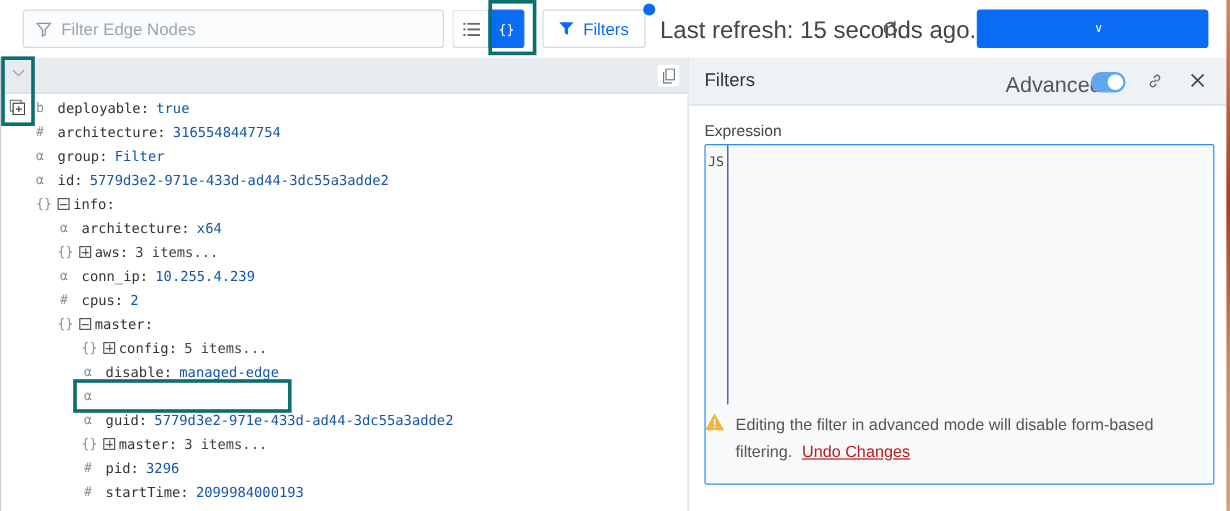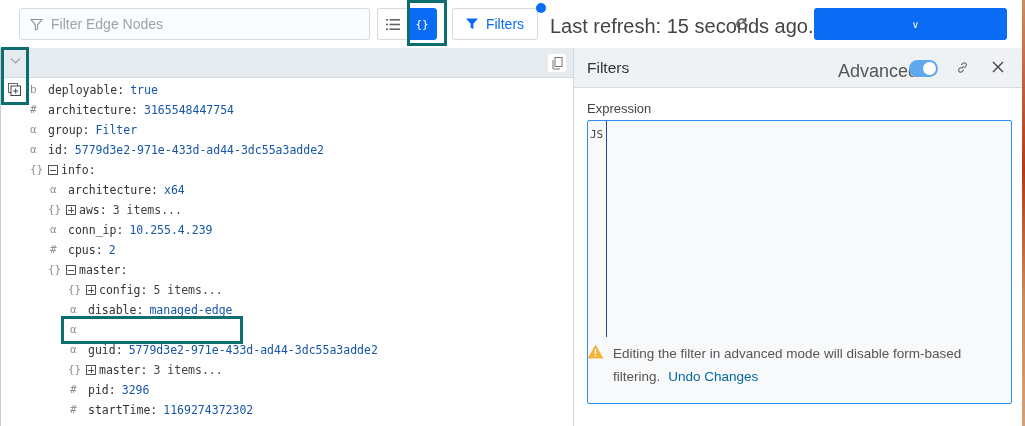--- a/index.html
+++ b/index.html
@@ -58,21 +58,21 @@
 
   .expr-label { position: absolute; left: 13px; top: 53px; font-size: 13px; color: #444; }
   .editor { position: absolute; left: 13px; top: 72px; width: 425px; height: 284px; border: 1px solid #2c8ef5; border-radius: 2px; background: #f7f9fb; }
   .gutter { position: absolute; left: 0; top: 0; width: 19px; height: 216px; border-right: 1px solid #2a3fa8; font-family: "DejaVu Sans Mono", monospace; font-size: 11px; color: #444; padding-top: 7px; padding-left: 2px; }
   .code { position: absolute; left: 27px; top: 6px; font-family: "DejaVu Sans Mono", monospace; font-size: 12px; color: #222; }
   .code .str { color: #a31515; }
 
   .warn { position: absolute; left: 13px; top: 294px; width: 420px; font-size: 13.5px; color: #555; line-height: 23px; }
   .warn-icon { position: absolute; left: 0; top: 2px; }
   .warn-text { padding-left: 26px; display: block; }
-  .undo { color: #0369a1; margin-left: 8px; }
+  .undo { color: #b91c1c; margin-left: 8px; text-decoration: underline; }
 
   .edge { position: absolute; left: 1022px; top: 0; width: 3px; height: 426px; background: linear-gradient(#d08a60, #b23a1a 40%, #c98a60 70%, #d4a07a); }
 </style>
 </head>
 <body>
 
 <div class="topbar">
   <div class="search">
     <svg width="13" height="13" viewBox="0 0 13 13">
         <path d="M1 1.5h11L7.6 6.8v4.2L5.4 12V6.8z" fill="none" stroke="#8a949c" stroke-width="1.1"></path>
@@ -216,21 +216,21 @@
       <span class="more">3 items...</span>
     </div>
   <div class="row" style="left:70px;top:300px">
       <span class="type">#</span>
       <span class="key">pid:</span>
       <span class="val">3296</span>
     </div>
   <div class="row" style="left:70px;top:320px">
       <span class="type">#</span>
       <span class="key">startTime:</span>
-      <span class="val">1169274372302</span>
+      <span class="val">2099984000193</span>
     </div>
 </div>
 <div class="hl-group"></div>
 
 <div class="right">
   <div class="right-head">
     <div class="right-title">Filters</div>
     <div class="adv-label">Advanced</div>
     <div class="toggle"></div>
     <svg class="link-icon" width="13" height="13" viewBox="0 0 13 13">

